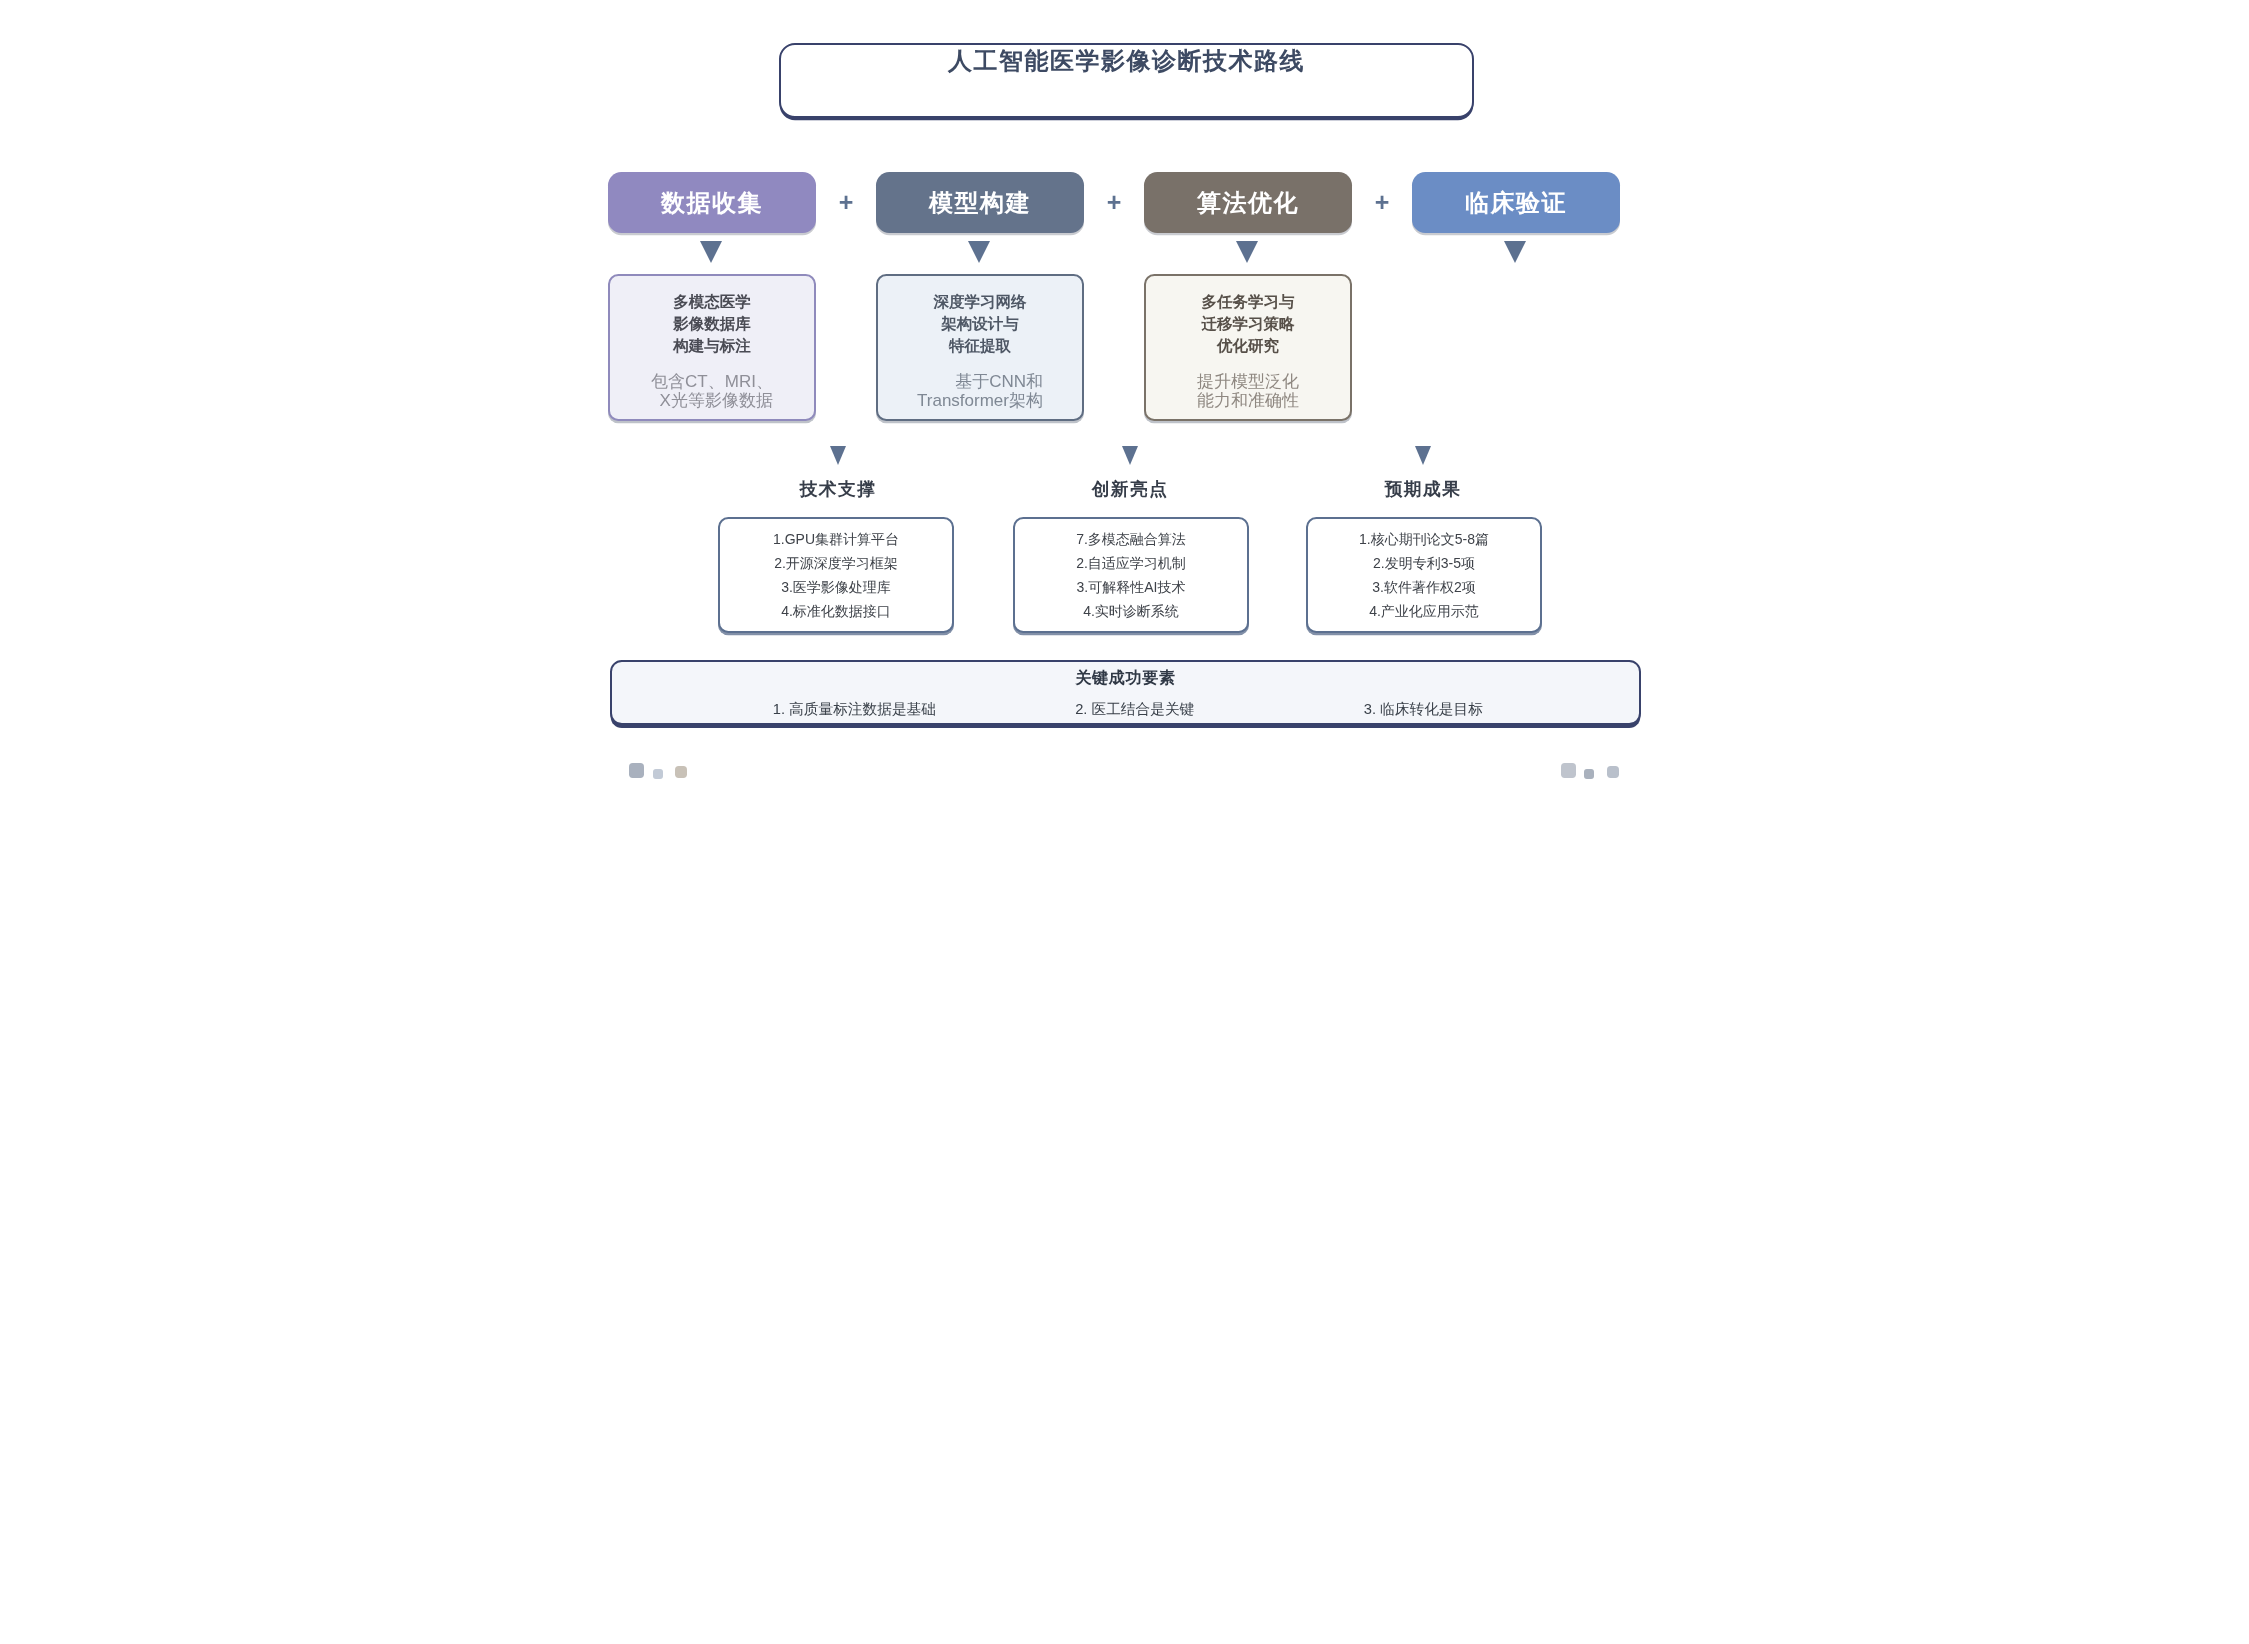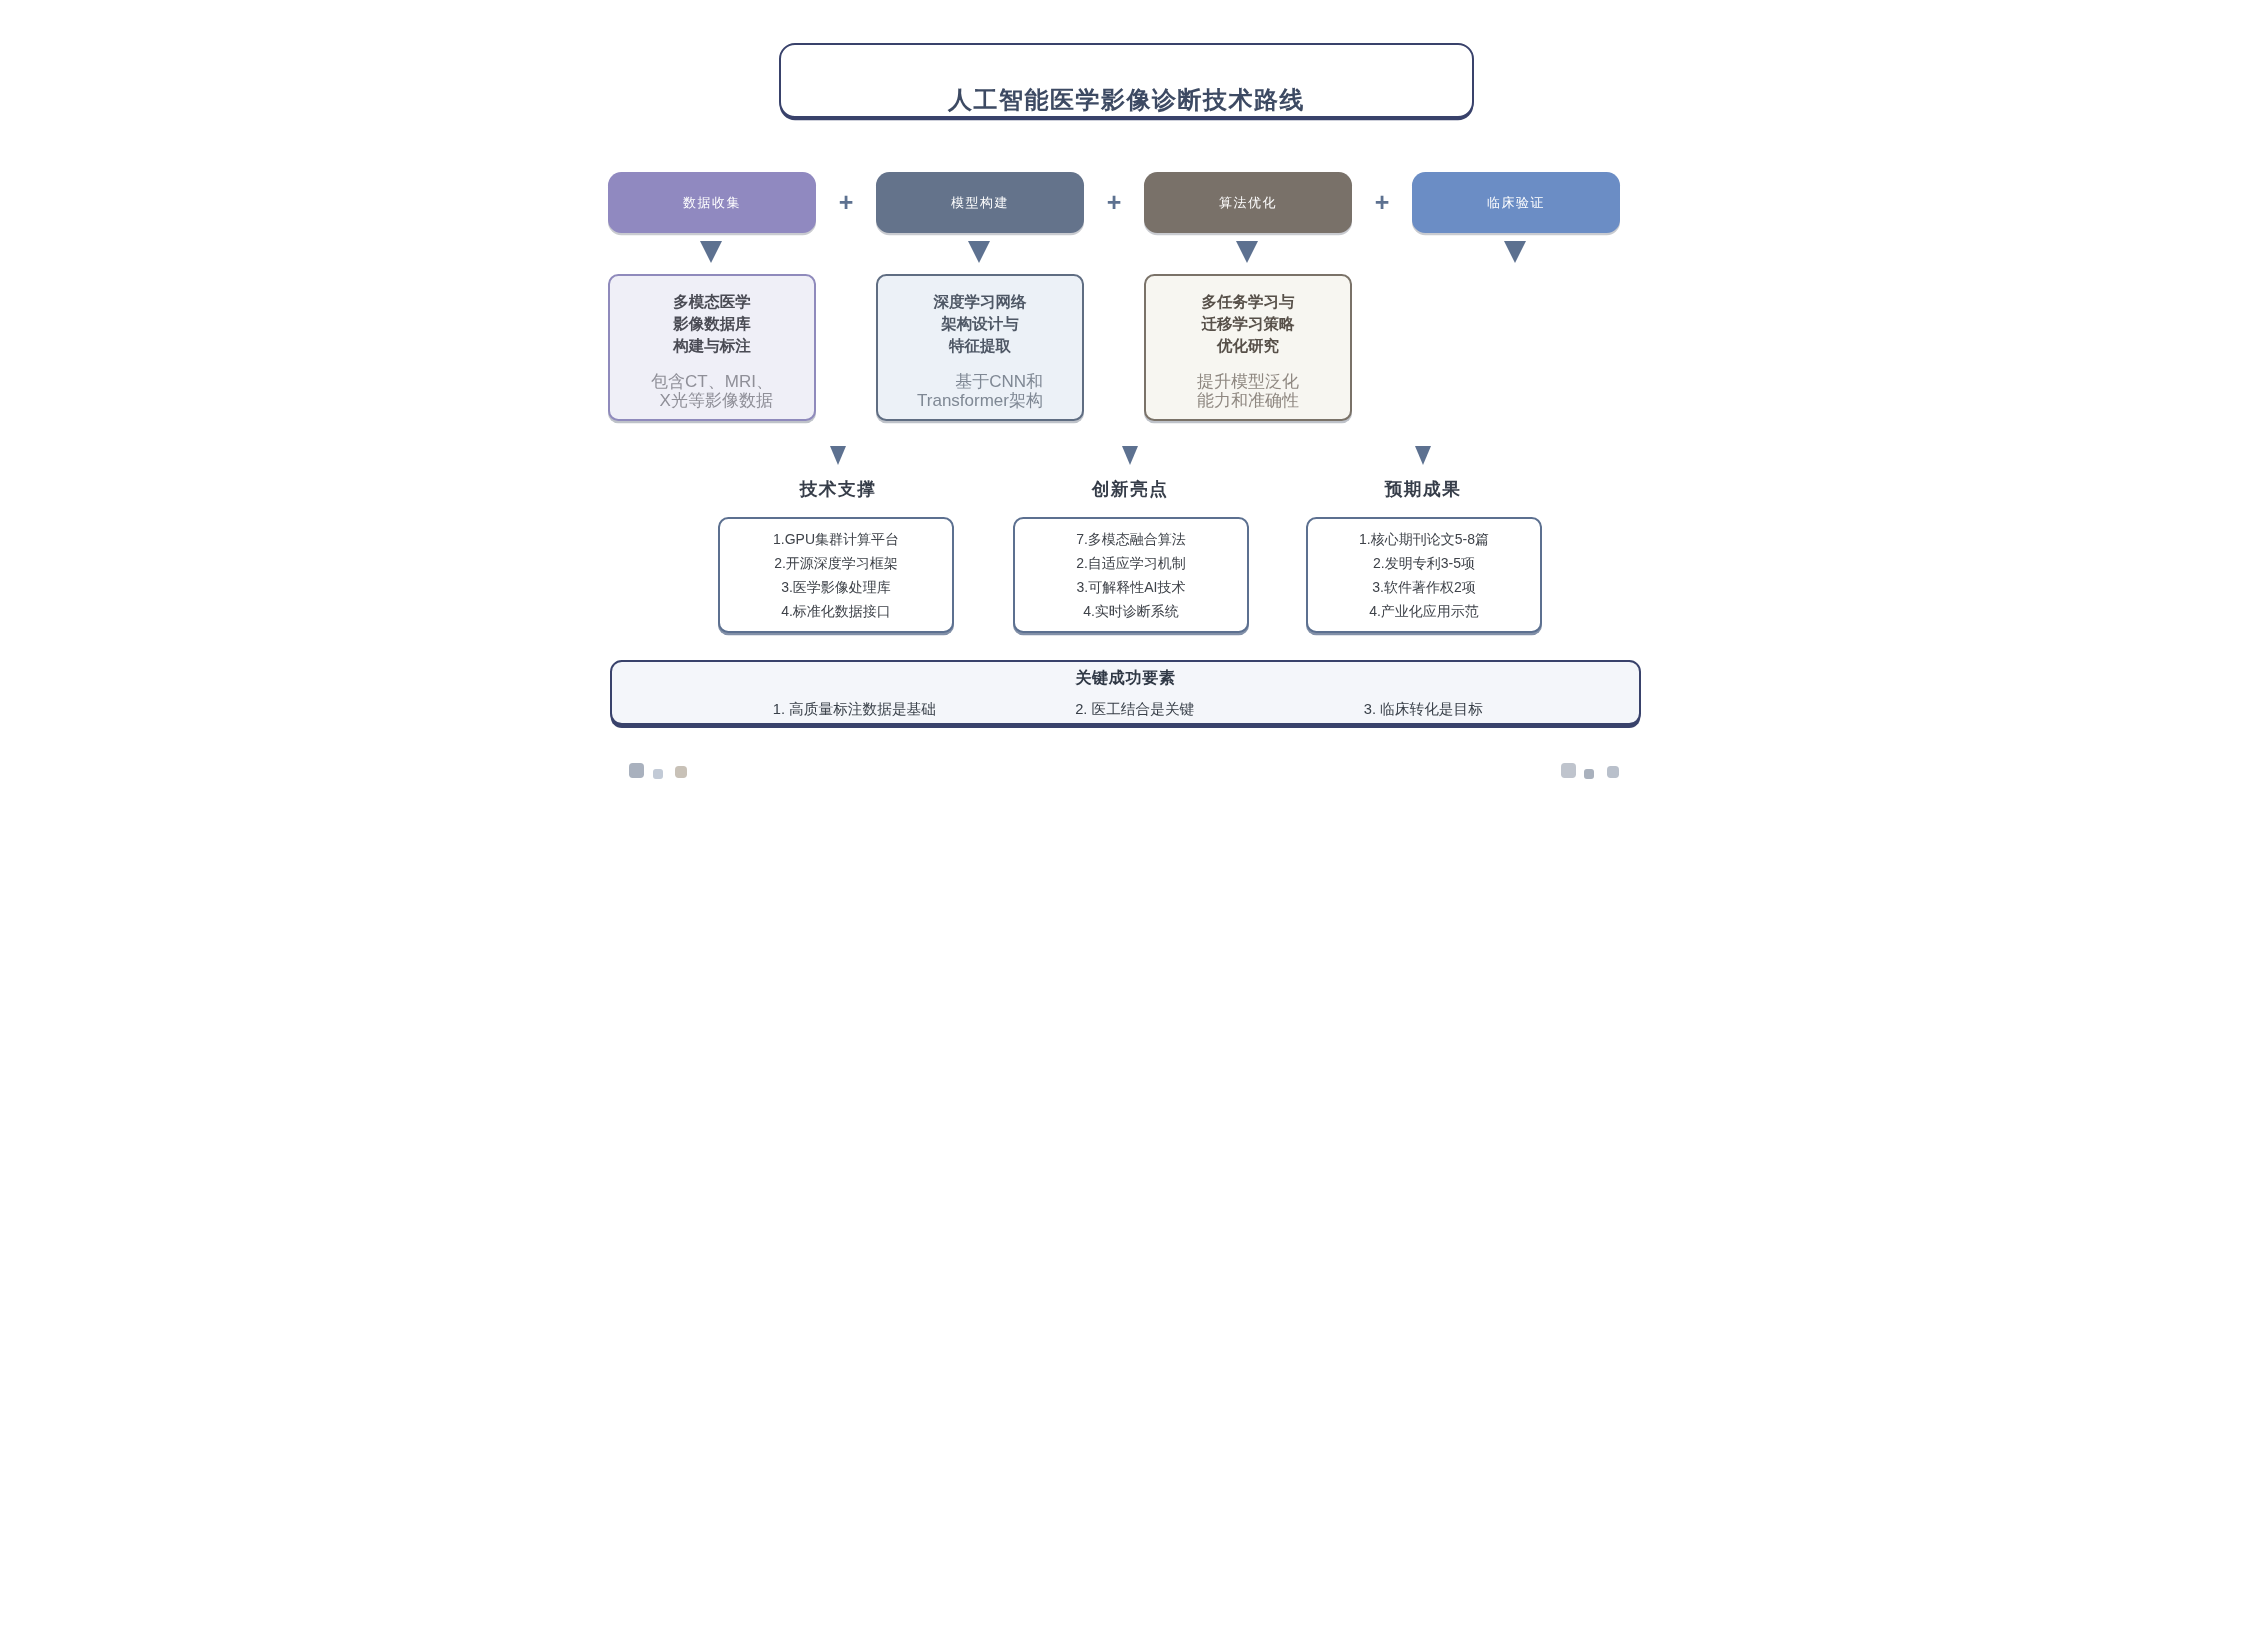--- a/index.html
+++ b/index.html
@@ -3,28 +3,28 @@
 <meta charset="utf-8">
 <style>
   html,body{margin:0;padding:0;background:#ffffff;}
   body{font-family:"Liberation Sans","DejaVu Sans",sans-serif;}
   #canvas{position:relative;width:1125px;height:822px;margin:0 auto;background:#ffffff;overflow:hidden;}
 
   
   .title-box{position:absolute;left:217px;top:43px;width:691px;height:71px;
     background:#ffffff;border:2.2px solid #39426B;border-radius:16px;
     box-shadow:0 2.9px 0 -0.7px #39426B;
-    display:flex;align-items:flex-end;justify-content:center;}
+    display:flex;align-items:flex-start;justify-content:center;}
   .title-box span{font-size:24px;font-weight:bold;color:#3D4A63;letter-spacing:1.5px;}
 
   
   .phase-header{position:absolute;top:172px;width:208px;height:61px;border-radius:13.3px;
     display:flex;align-items:center;justify-content:center;
     box-shadow:0 2.2px 0 rgba(40,48,66,0.25);}
-  .phase-header span{color:#ffffff;font-size:13px;font-weight:normal;letter-spacing:1.5px;}
+  .phase-header span{color:#ffffff;font-size:24px;font-weight:bold;letter-spacing:1.5px;}
   .plus{position:absolute;top:186px;height:32px;line-height:32px;transform:translateX(-50%);
     font-size:25px;font-weight:bold;color:#5D7190;}
 
   
   .arrow-wide{position:absolute;top:241px;width:0;height:0;
     border-left:11.8px solid transparent;border-right:11.8px solid transparent;
     border-top:22px solid #5D7190;}
 
   
   .detail-box{position:absolute;top:274px;width:208px;height:147px;border-radius:10.3px;

